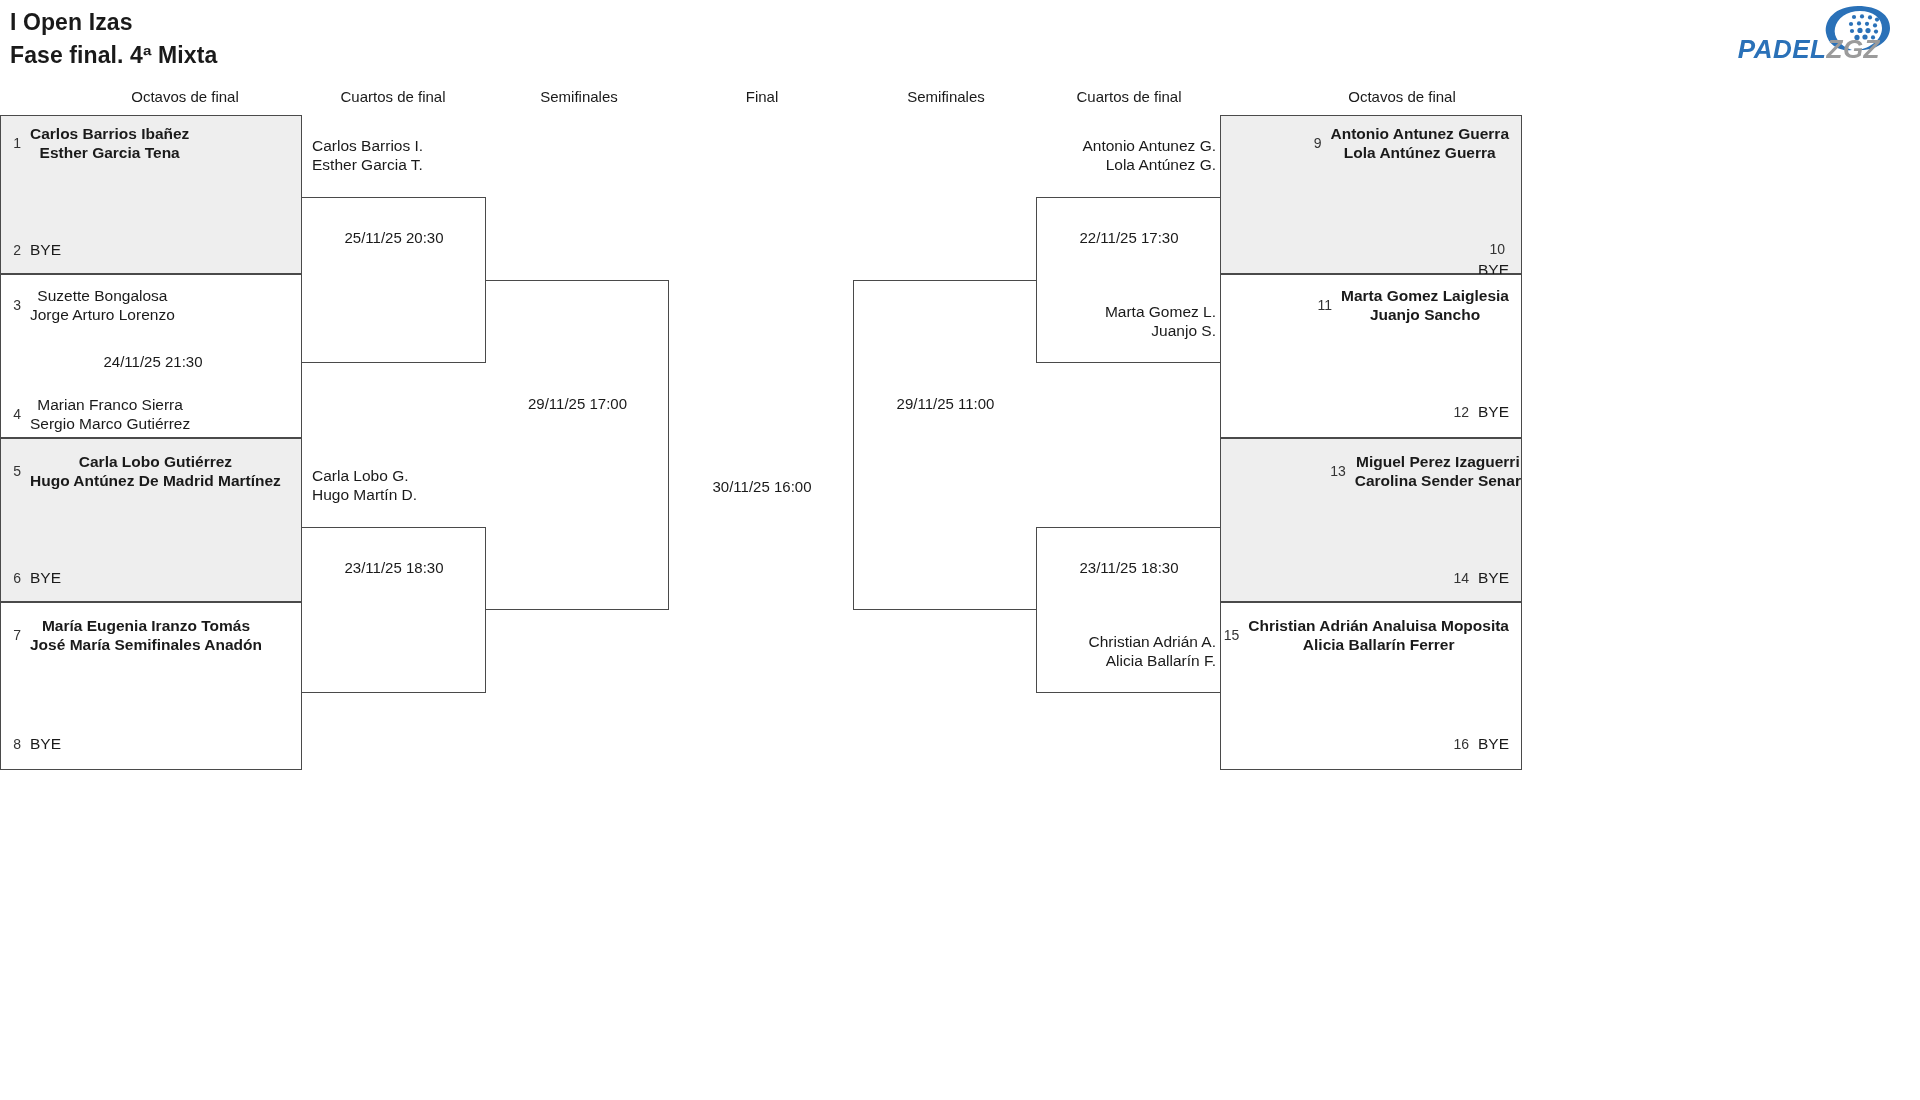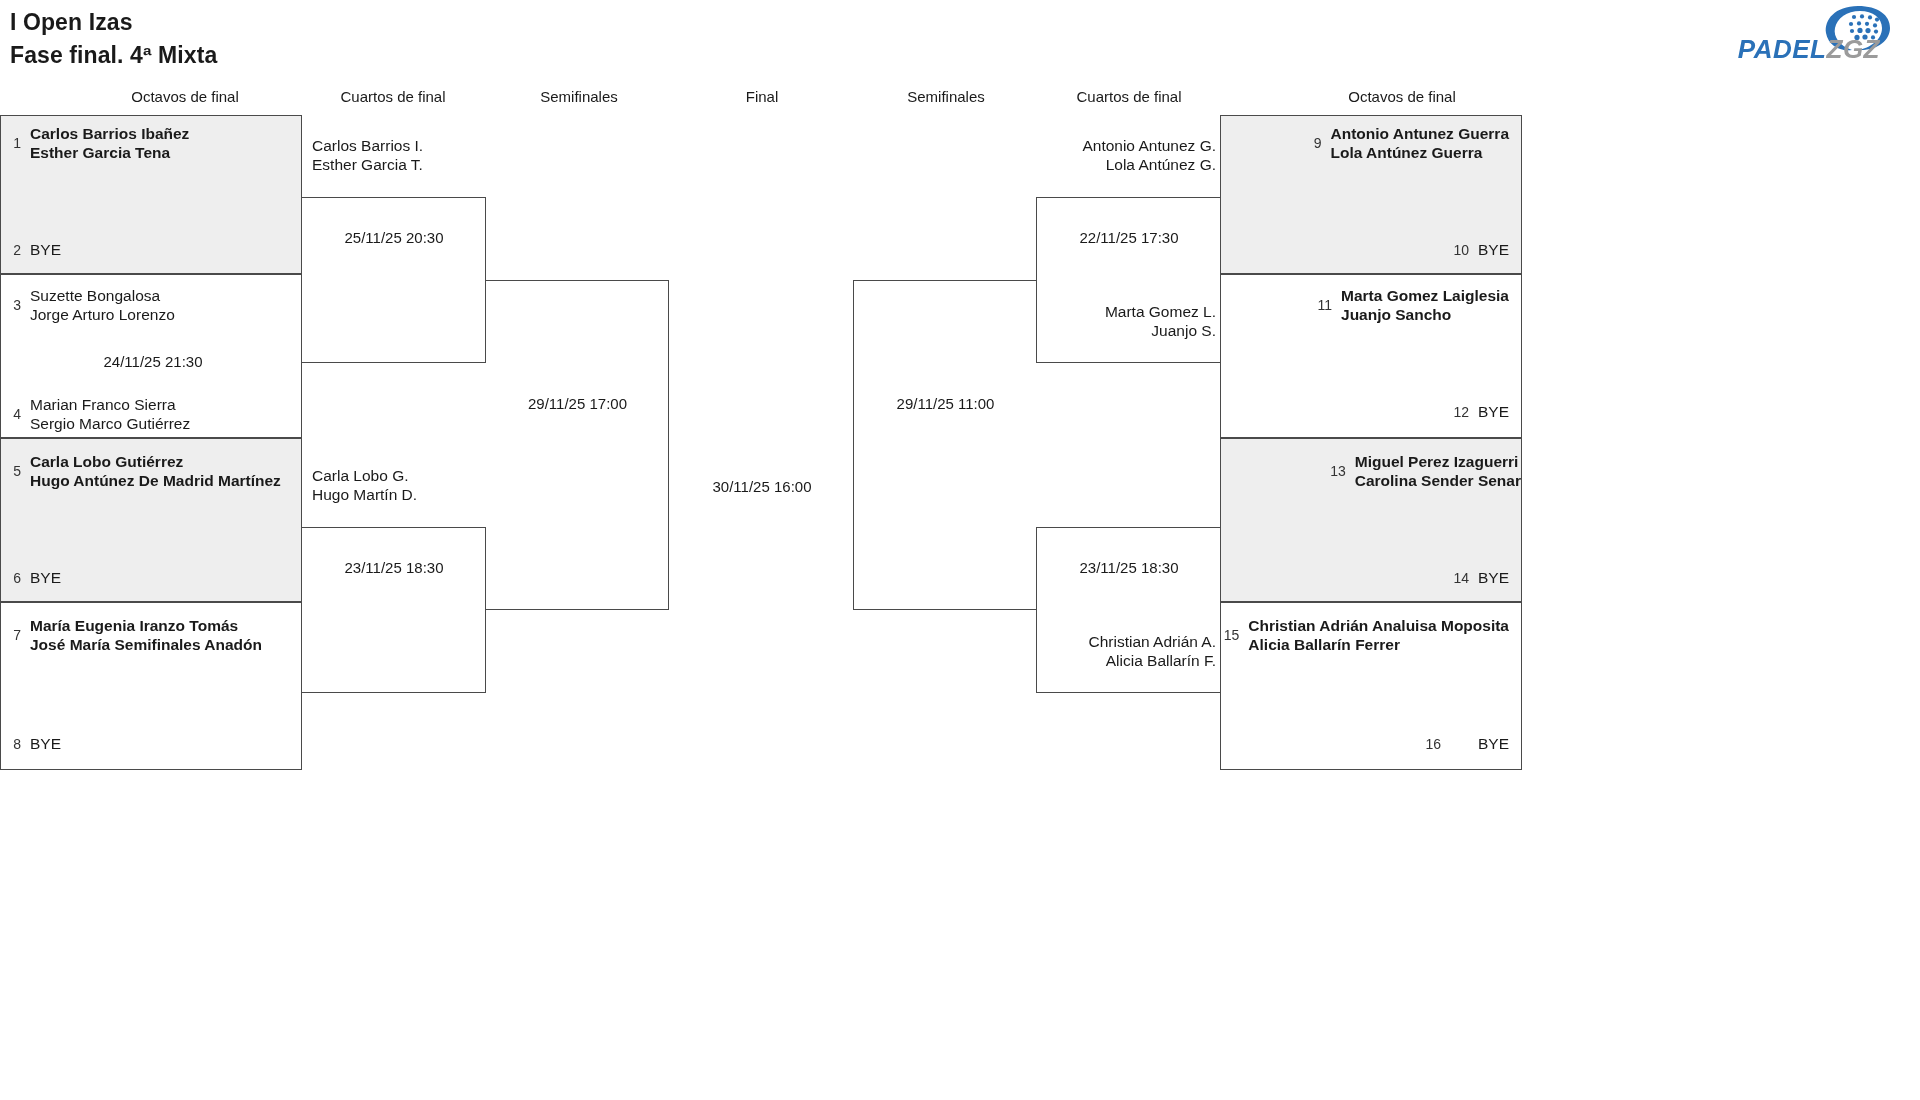--- a/index.html
+++ b/index.html
@@ -39,21 +39,21 @@
     background: #ffffff;
   }
   .seed.shaded { background: #eeeeee; }
 
   .seed-row { position: absolute; display: flex; align-items: center; }
   .seed-num {
     font-size: 14px; color: #333; width: 20px; text-align: right;
     flex: 0 0 20px;
   }
   .seed-names {
-    font-size: 15.5px; line-height: 19px; padding-left: 9px; white-space: nowrap;
+    font-size: 15.5px; line-height: 19px; padding-left: 9px; white-space: nowrap; text-align: center;
   }
   .seed-names.bold { font-weight: bold; }
   .seed-bye { font-size: 15.5px; padding-left: 9px; }
 
   
   .seed-row.right { flex-direction: row; }
 
   
   .conn { position: absolute; }
   .conn.left  { border-top: 1px solid #4a4a4a; border-right: 1px solid #4a4a4a;
@@ -222,21 +222,21 @@
   </div>
 
   <div class="seed shaded" style="left:1220px; top:115px; width:302px; height:159px;">
     <div class="seed-row right" style="left: auto; top: 8px; right: 0px; flex-direction: row;">
       <span class="seed-num">9</span>
       <span class="seed-names bold" style="padding-left: 9px; padding-right: 12px;">
         <span>Antonio Antunez Guerra</span><br>
         <span>Lola Antúnez Guerra</span>
       </span>
     </div>
-    <div class="seed-row right" style="left: auto; top: 125px; right: 0px; flex-direction: row;">
+    <div class="seed-row right" style="left: auto; top: 125px; right: 0px; flex-direction: column;">
       <span class="seed-num">10</span>
       <span class="seed-bye" style="padding-left: 9px; padding-right: 12px;">BYE</span>
     </div>
   </div>
 
   <div class="seed" style="left:1220px; top:274px; width:302px; height:164px;">
     <div class="seed-row right" style="left: auto; top: 11px; right: 0px; flex-direction: row;">
       <span class="seed-num">11</span>
       <span class="seed-names bold" style="padding-left: 9px; padding-right: 12px;">
         <span>Marta Gomez Laiglesia</span><br>
@@ -264,19 +264,19 @@
   </div>
 
   <div class="seed" style="left:1220px; top:602px; width:302px; height:168px;">
     <div class="seed-row right" style="left: auto; top: 13px; right: 0px; flex-direction: row;">
       <span class="seed-num">15</span>
       <span class="seed-names bold" style="padding-left: 9px; padding-right: 12px;">
         <span>Christian Adrián Analuisa Moposita</span><br>
         <span>Alicia Ballarín Ferrer</span>
       </span>
     </div>
-    <div class="seed-row right" style="left: auto; top: 132px; right: 0px; flex-direction: row; gap: 28px;">
+    <div class="seed-row right" style="left: auto; top: 132px; right: 0px; flex-direction: row;">
       <span class="seed-num">16</span>
       <span class="seed-bye" style="padding-left: 9px; padding-right: 12px;">BYE</span>
     </div>
   </div>
 
 </div>
 
 </body></html>

